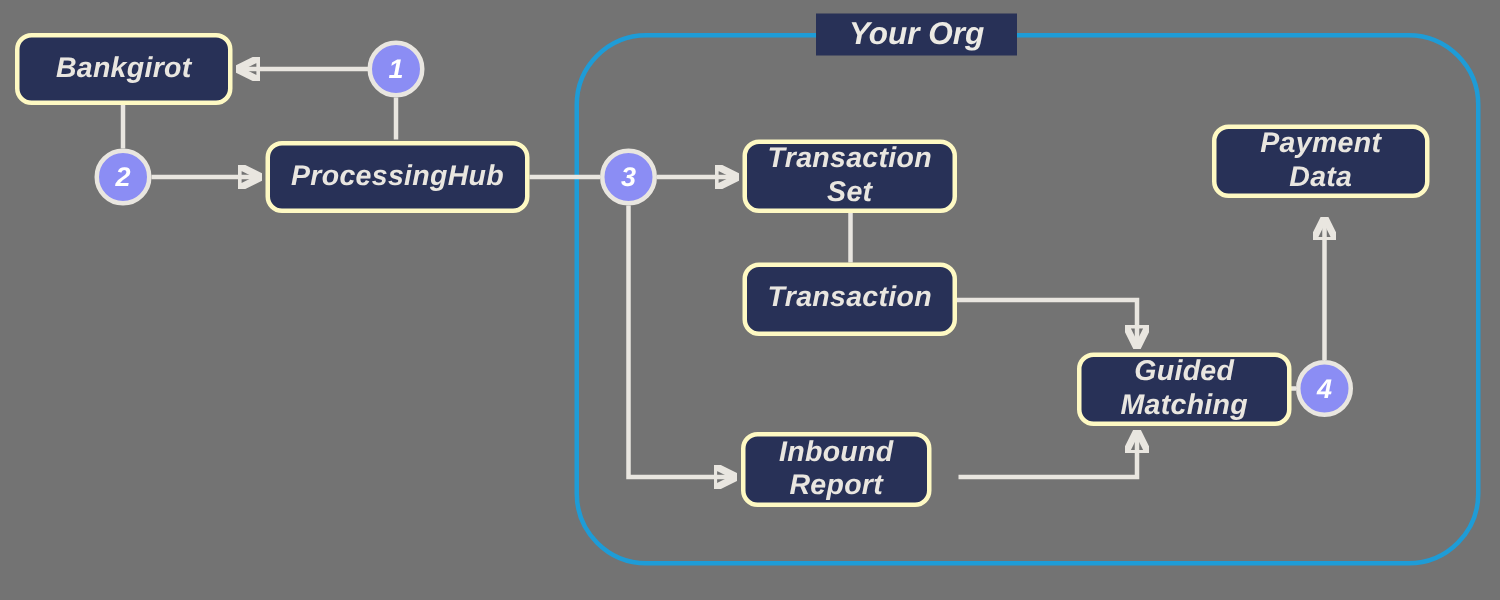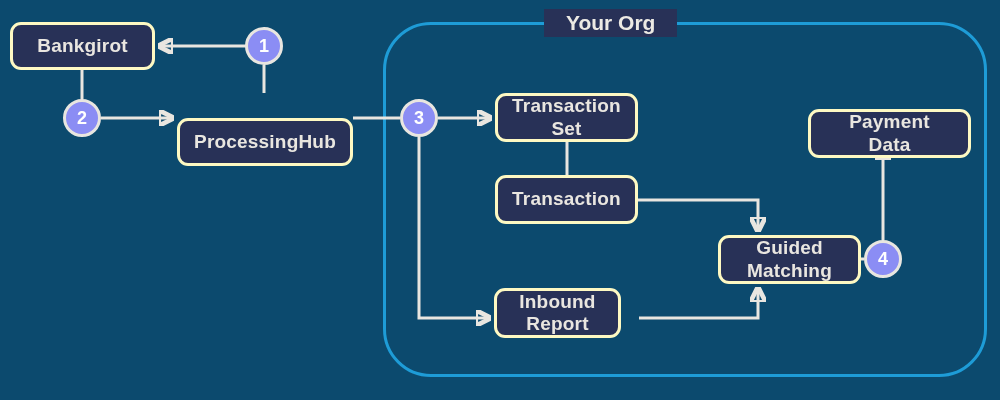--- a/index.html
+++ b/index.html
@@ -5,22 +5,23 @@
   html, body {
     margin: 0;
     padding: 0;
     background: #283157;
     font-family: "Liberation Sans", "DejaVu Sans", sans-serif;
   }
   .canvas {
     position: relative;
     width: 1000px;
     height: 400px;
-    background: #0c4a6e;
+    background: #737373;
     overflow: hidden;
+    font-style: italic;
   }
   
   .org {
     position: absolute;
     left: 383px;
     top: 22px;
     width: 604px;
     height: 355px;
     border: 3.5px solid #1e9cd7;
     border-radius: 48px;
@@ -64,26 +65,26 @@
     font-weight: 700;
     line-height: 1.18;
     display: flex;
     align-items: center;
     justify-content: center;
     text-align: center;
     white-space: pre-line;
     letter-spacing: 0.2px;
   }
   .n-bankgirot      { left: 10px;  top: 22px;  width: 145px; height: 48px; }
-  .n-processinghub  { left: 177px; top: 94px;  width: 176px; height: 48px; margin-top: 24px; }
+  .n-processinghub  { left: 177px; top: 94px;  width: 176px; height: 48px; }
   .n-transactionset { left: 495px; top: 93px;  width: 143px; height: 49px; }
   .n-transaction    { left: 495px; top: 175px; width: 143px; height: 49px; }
   .n-inboundreport  { left: 494px; top: 288px; width: 127px; height: 50px; }
   .n-guidedmatching { left: 718px; top: 235px; width: 143px; height: 49px; }
-  .n-paymentdata    { left: 808px; top: 109px;  width: 163px; height: 49px; }
+  .n-paymentdata    { left: 808px; top: 83px;  width: 145px; height: 49px; }
   
   .step {
     position: absolute;
     box-sizing: border-box;
     width: 38px;
     height: 38px;
     border-radius: 50%;
     background: #8b8df4;
     border: 3px solid #e9e6e0;
     color: #ffffff;

